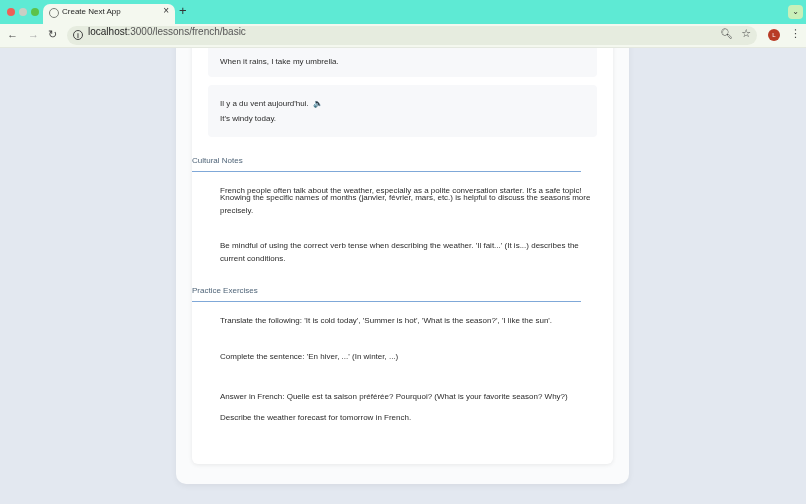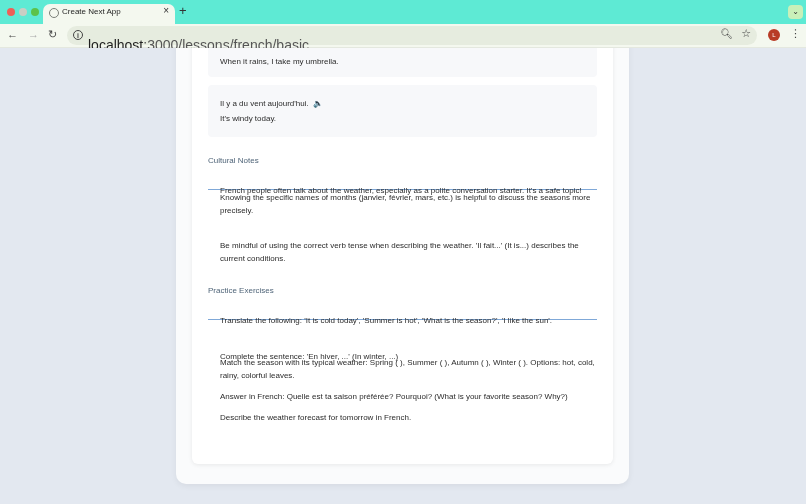--- a/index.html
+++ b/index.html
@@ -19,39 +19,39 @@
   .newtab { position: absolute; left: 179px; top: 3px; font-size: 13px; color: #333; cursor: pointer; }
   .tab-dropdown { position: absolute; left: 788px; top: 5px; width: 15px; height: 14px; background: #c9f0b9; border-radius: 4px; font-size: 8px; text-align: center; line-height: 14px; color: #333; }
 
   .toolbar { position: absolute; left: 0; top: 24px; width: 806px; height: 24px; background: #f4f8ef; border-bottom: 1px solid #e4e8df; }
   .nav-btn { position: absolute; top: 4px; font-size: 11px; color: #444; cursor: pointer; }
   .nav-back { left: 7px; }
   .nav-fwd { left: 28px; color: #aaa; }
   .nav-reload { left: 48px; }
   .omnibox { position: absolute; left: 67px; top: 2px; width: 690px; height: 19px; background: #e6ecdf; border-radius: 10px; }
   .info-icon { position: absolute; left: 6px; top: 4px; width: 10px; height: 10px; border-radius: 50%; border: 1px solid #444; font-size: 7px; text-align: center; line-height: 9px; color: #444; font-weight: bold; }
-  .url { position: absolute; left: 21px; top: 11px; font-size: 14px; color: #555; }
+  .url { position: absolute; left: 21px; top: 0; font-size: 10px; color: #555; }
   .url b { color: #1f1f1f; font-weight: normal; }
   .zoom-icon { position: absolute; right: 24px; top: 2px; font-size: 10px; color: #444; }
   .star-icon { position: absolute; right: 6px; top: 1px; font-size: 11px; color: #444; }
   .avatar { position: absolute; left: 768px; top: 5px; width: 12px; height: 12px; border-radius: 50%; background: #b83b26; color: #fff; font-size: 6px; text-align: center; line-height: 12px; }
   .menu-icon { position: absolute; left: 790px; top: 3px; font-size: 11px; color: #444; }
 
   
   .page { position: absolute; left: 0; top: 48px; width: 806px; height: 456px; background: #e3e8f0; overflow: hidden; }
   .outer-card { position: absolute; left: 176px; top: -20px; width: 453px; height: 456px; background: #fafbfc; border-radius: 0 0 10px 10px; box-shadow: 0 2px 6px rgba(0,0,0,0.06); }
   .inner-card { position: absolute; left: 16px; top: 0; width: 421px; height: 436px; background: #ffffff; border-radius: 0 0 6px 6px; box-shadow: 0 1px 4px rgba(0,0,0,0.08); }
 
   .example { position: absolute; left: 16px; width: 389px; background: #f7f8fa; border-radius: 4px; }
   .ex1 { top: 0; height: 49px; }
   .ex2 { top: 57px; height: 52px; }
   .ex-line { position: absolute; left: 12px; font-size: 8px; color: #2b2b2b; }
   .speaker { margin-left: 5px; font-size: 8px; cursor: pointer; }
 
-  .section-title { position: absolute; left: 16px; width: 389px; font-size: 8px; color: #4f6478; padding-bottom: 24px; border-bottom: 1.2px solid #7fa8d8; }
+  .section-title { position: absolute; left: 0; width: 389px; font-size: 8px; color: #4f6478; padding-bottom: 6px; border-bottom: 1.2px solid #7fa8d8; }
   .item { position: absolute; left: 28px; width: 378px; font-size: 8px; color: #2b2b2b; line-height: 13px; }
 </style>
 </head>
 <body>
 
 <div class="tabbar">
   <div class="traffic t-red"></div>
   <div class="traffic t-yel"></div>
   <div class="traffic t-grn"></div>
   <div class="tab">
@@ -93,19 +93,18 @@
       </div>
 
       <div class="section-title" style="top:128px;">Cultural Notes</div>
       <div class="item" style="top:156px;">French people often talk about the weather, especially as a polite conversation starter. It's a safe topic!</div>
       <div class="item" style="top:163px;">Knowing the specific names of months (janvier, février, mars, etc.) is helpful to discuss the seasons more precisely.</div>
       <div class="item" style="top:211px;">Be mindful of using the correct verb tense when describing the weather. 'Il fait...' (It is...) describes the current conditions.</div>
 
       <div class="section-title" style="top:258px;">Practice Exercises</div>
       <div class="item" style="top:286px;">Translate the following: 'It is cold today', 'Summer is hot', 'What is the season?', 'I like the sun'.</div>
       <div class="item" style="top:307px;margin-top:15px;">Complete the sentence: 'En hiver, ...' (In winter, ...)</div>
-      <div class="item" style="top:328px;">Match the season with its typical weather: Spring ( ), Summer ( ), Autumn ( ), Winter ( ). Options: hot, cold, rainy, colorful leaves.</div>
       <div class="item" style="top:362px;">Answer in French: Quelle est ta saison préférée? Pourquoi? (What is your favorite season? Why?)</div>
       <div class="item" style="top:383px;">Describe the weather forecast for tomorrow in French.</div>
 
     </div>
   </div>
 </div>
 
 </body></html>

